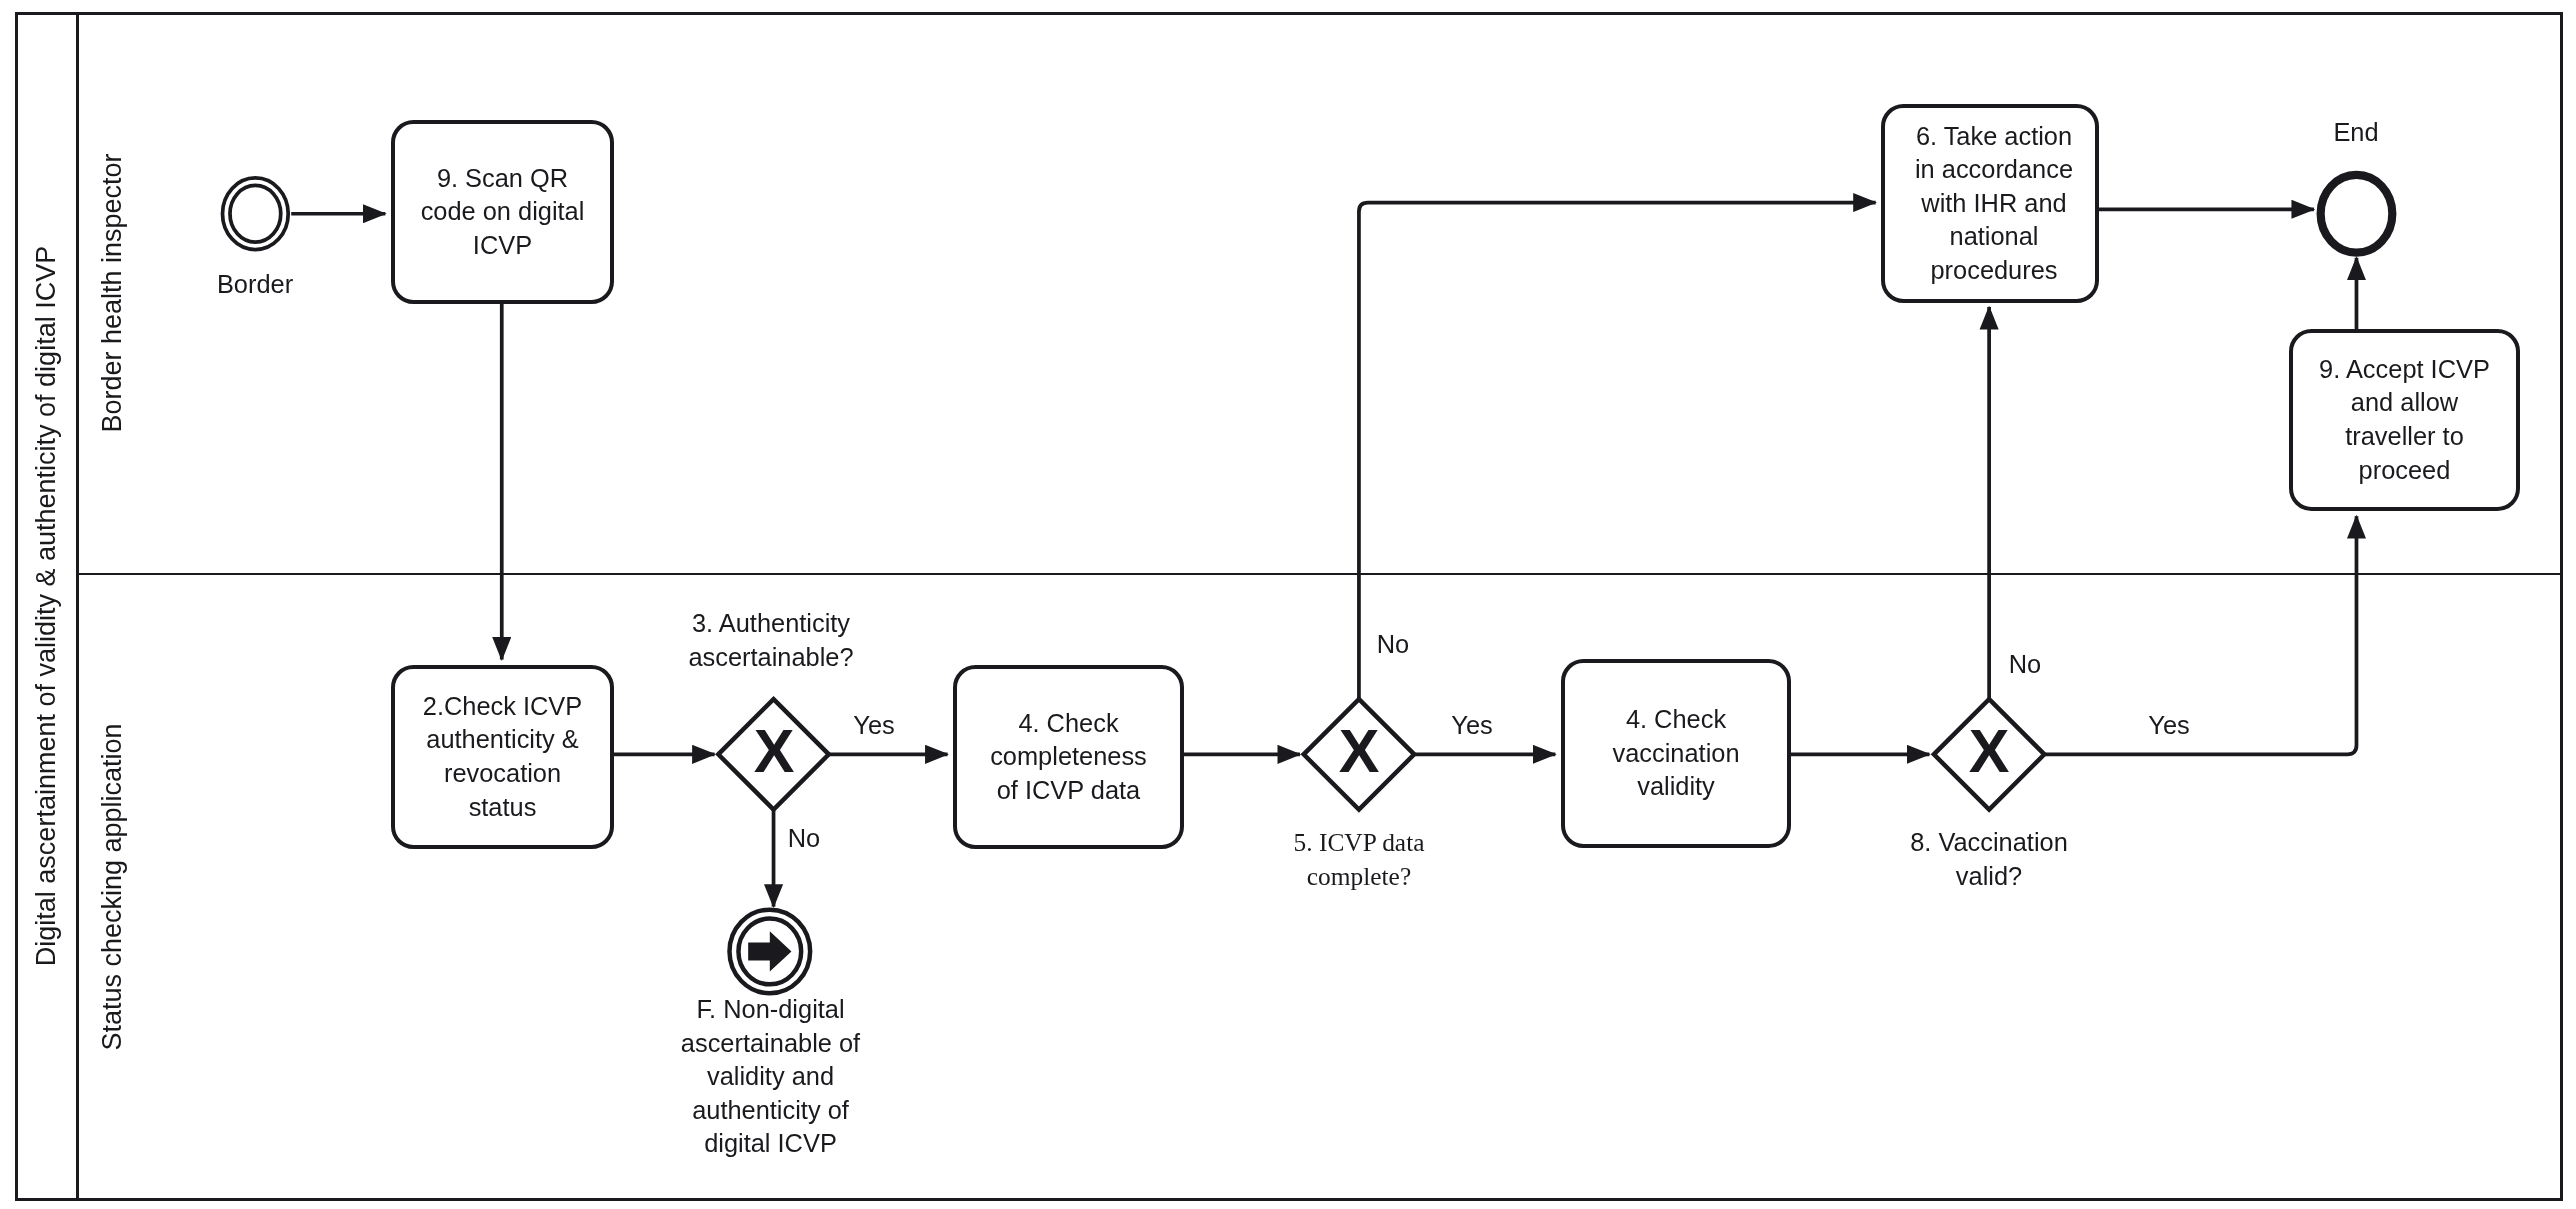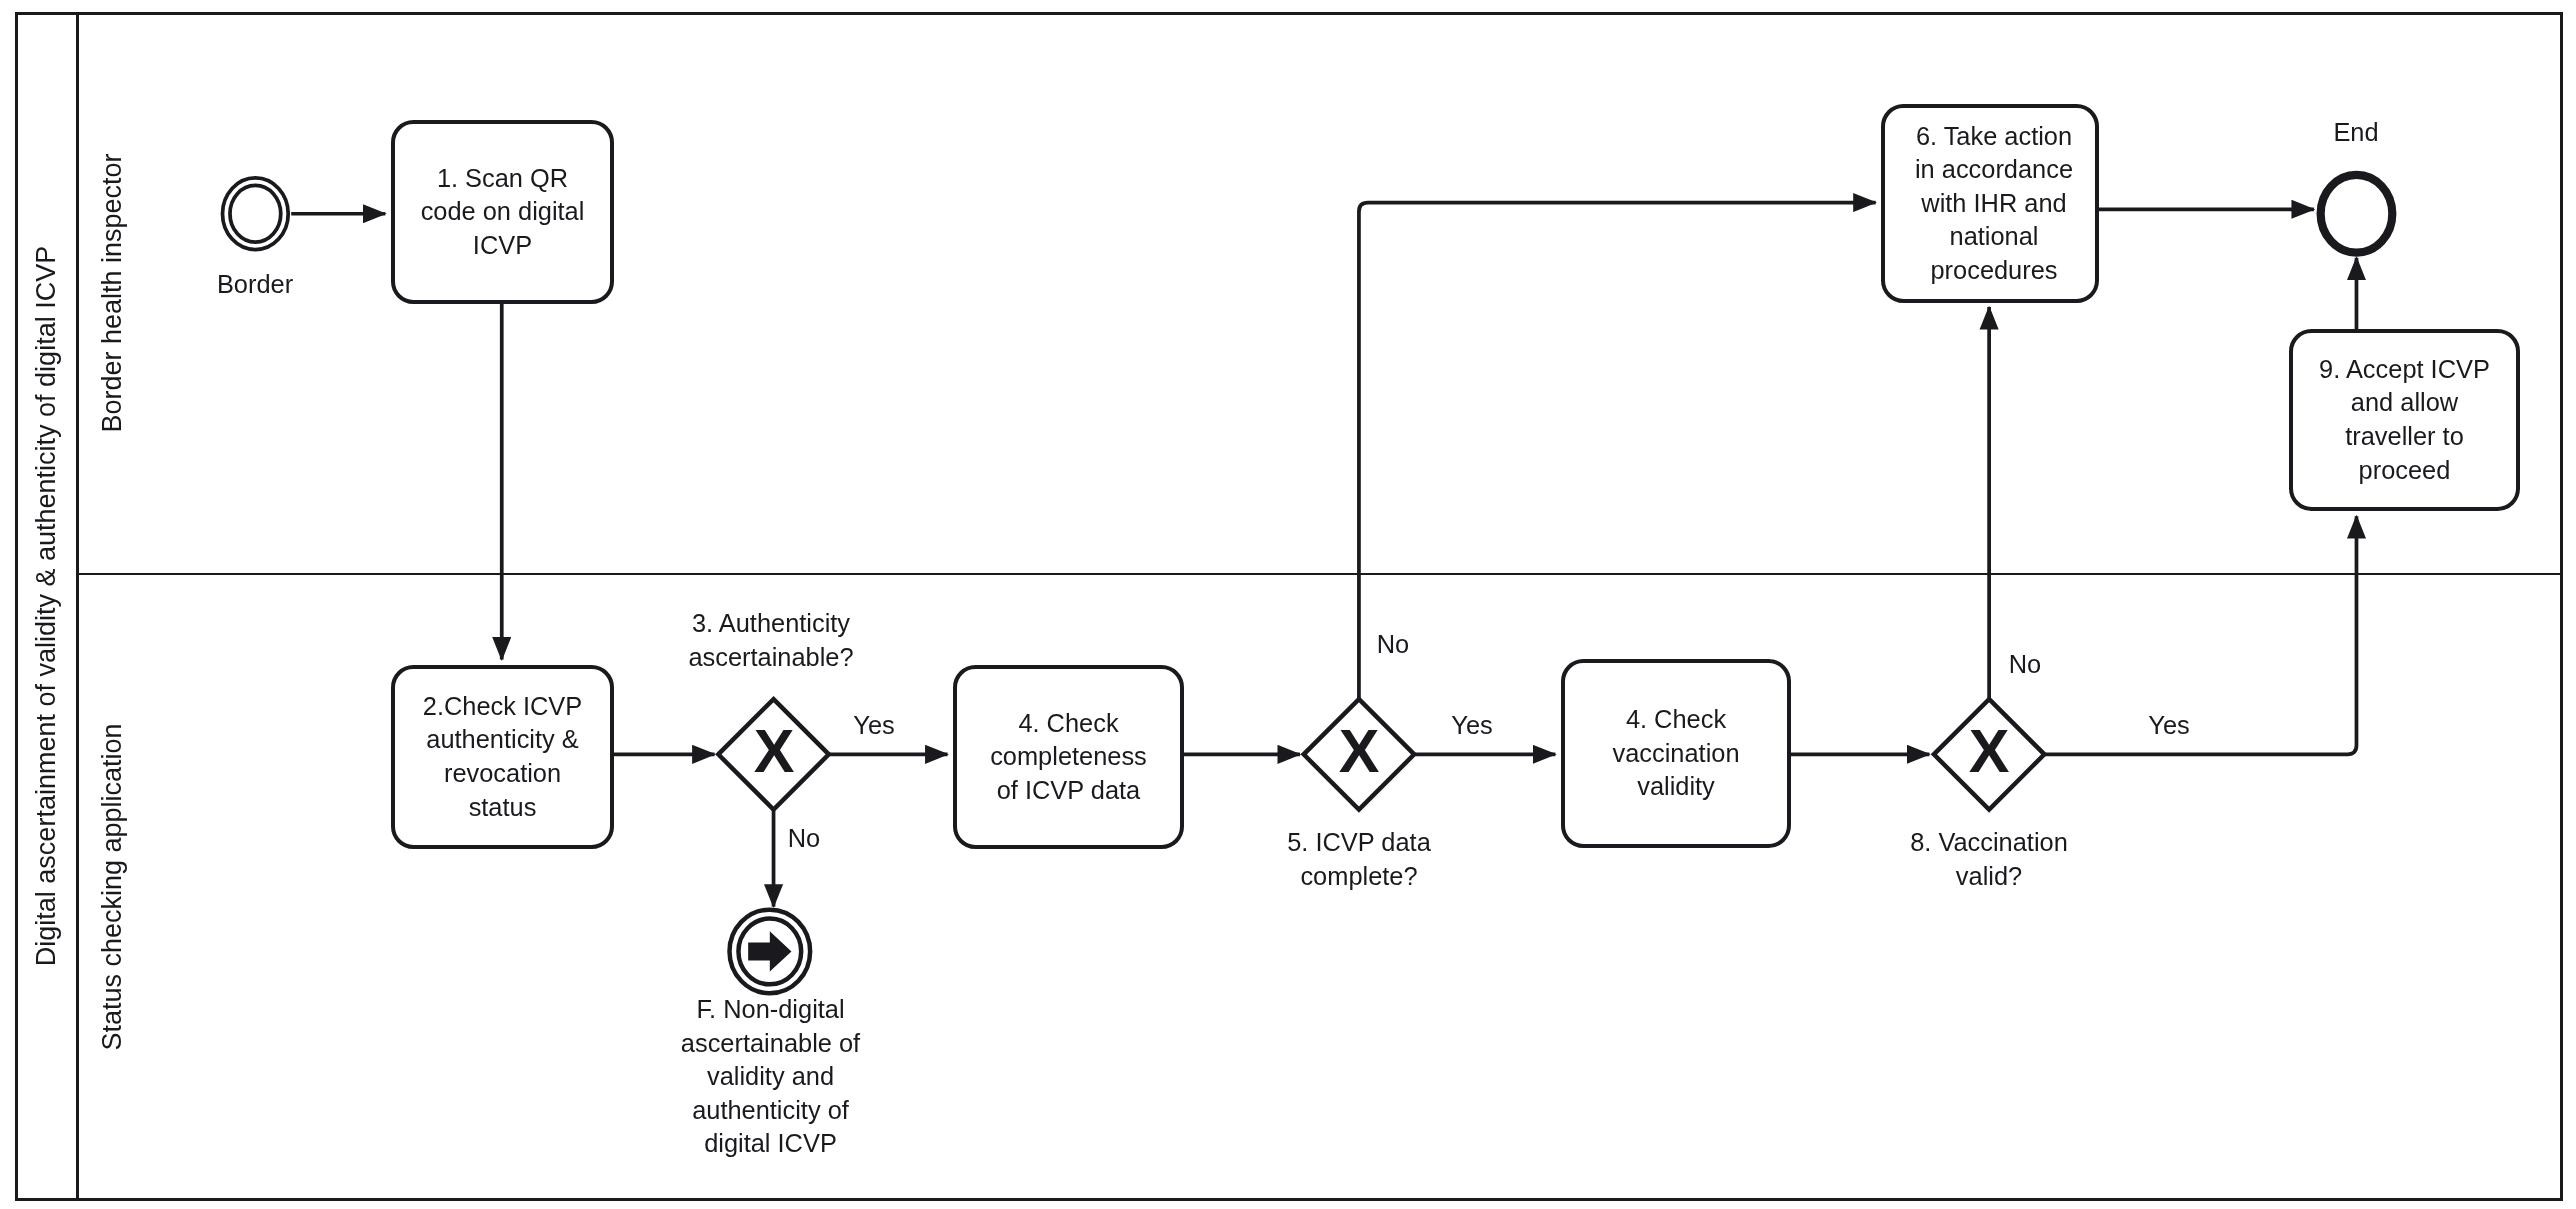--- a/index.html
+++ b/index.html
@@ -100,21 +100,21 @@
     </g>
 
     <g>
       <rect x="2108" y="906" width="66" height="48" fill="#ffffff" stroke="#1a1a1e" stroke-width="4"></rect>
       <rect x="2106" y="904" width="70" height="18" fill="#1a1a1e" stroke="none"></rect>
       <line x1="2108" y1="937" x2="2174" y2="937" stroke="#1a1a1e" stroke-width="4"></line>
       <line x1="2129" y1="922" x2="2129" y2="954" stroke="#1a1a1e" stroke-width="4"></line>
     </g>
   </svg>
 
-  <div class="task" style="left:391px;top:120px;width:223px;height:184px;">1. Scan QR
+  <div class="task" style="left:391px;top:120px;width:223px;height:184px;">9. Scan QR
 code on digital
 ICVP</div>
   <div class="task" style="left:391px;top:665px;width:223px;height:184px;">2.Check ICVP
 authenticity &amp;
 revocation
 status</div>
   <div class="task" style="left:953px;top:665px;width:231px;height:184px;">4. Check
 completeness
 of ICVP data</div>
   <div class="task" style="left:1881px;top:104px;width:218px;height:199px;padding-left:8px;">6. Take action
@@ -137,21 +137,21 @@
   <div class="lbl" style="left:255px;top:285px;">Border</div>
   <div class="lbl" style="left:2356px;top:133px;">End</div>
   <div class="lbl" style="left:770px;top:1077px;width:239px;margin-left:-119px;transform:translate(0,-50%);">F. Non-digital
 ascertainable of
 validity and
 authenticity of
 digital ICVP</div>
 
   <div class="lbl" style="left:771px;top:641px;">3. Authenticity
 ascertainable?</div>
-  <div class="lbl" style="left:1359px;top:860px;">5. ICVP data
+  <div class="lbl" style="left:1359px;top:860px;font-family:Liberation Serif, serif;">5. ICVP data
 complete?</div>
   <div class="lbl" style="left:1989px;top:860px;">8. Vaccination
 valid?</div>
 
   <div class="lbl" style="left:874px;top:726px;">Yes</div>
   <div class="lbl" style="left:804px;top:839px;">No</div>
   <div class="lbl" style="left:1472px;top:726px;">Yes</div>
   <div class="lbl" style="left:1393px;top:645px;">No</div>
   <div class="lbl" style="left:2169px;top:726px;">Yes</div>
   <div class="lbl" style="left:2025px;top:665px;">No</div>

